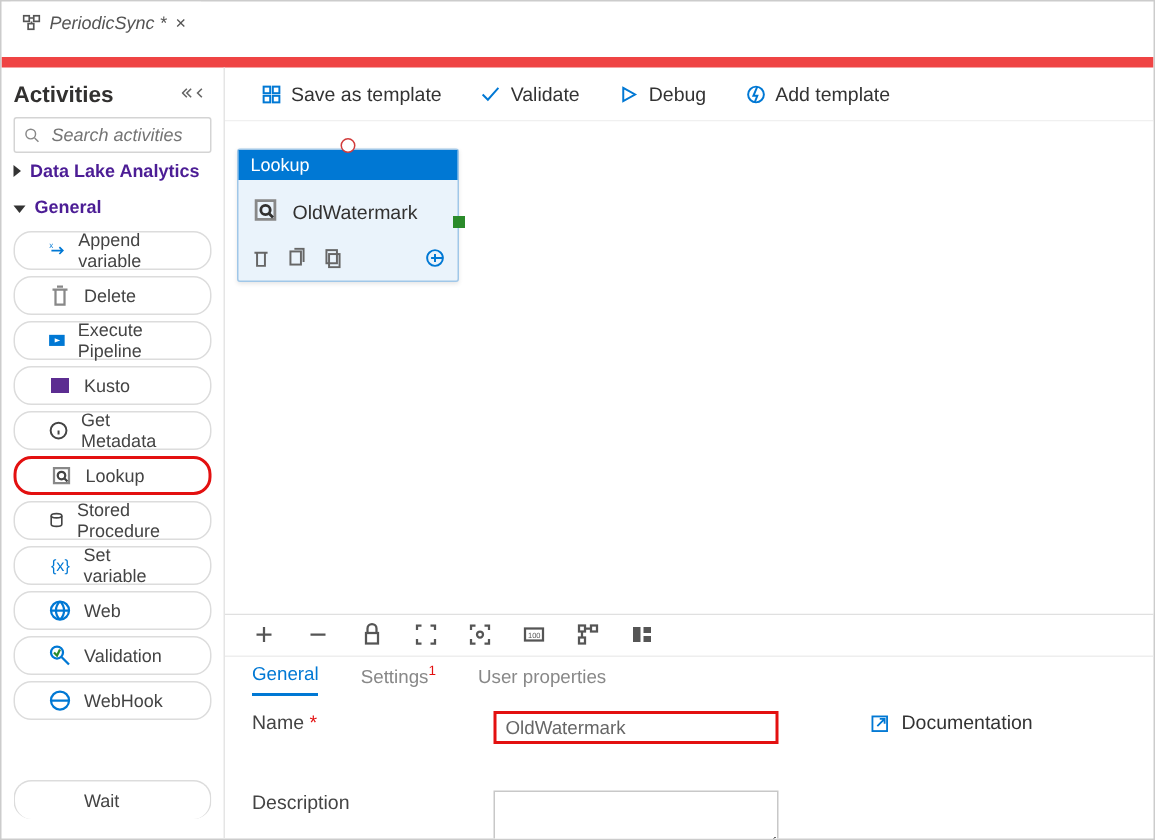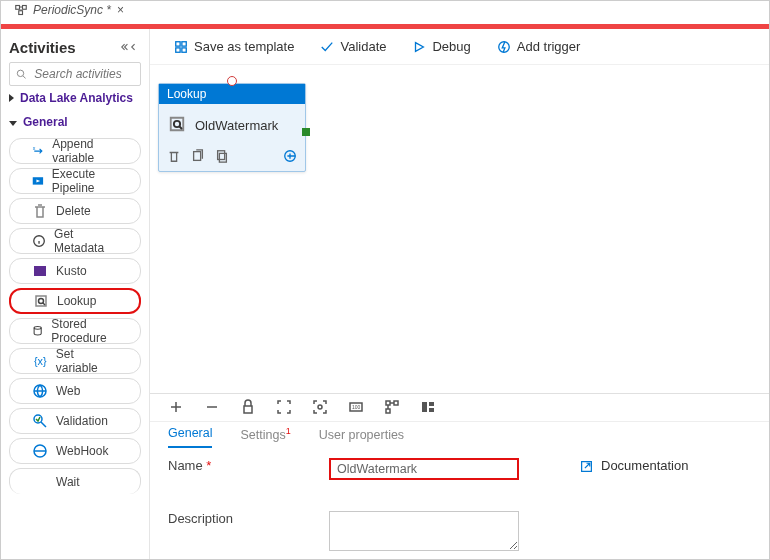--- a/index.html
+++ b/index.html
@@ -1,19 +1,19 @@
 <!DOCTYPE html>
 <html><head>
 <meta charset="utf-8">
 <style>
 * { box-sizing: border-box; font-family: "Segoe UI", -apple-system, sans-serif; }
 body { margin: 0; width: 770px; height: 560px; background: #fff; color: #323130; font-size: 13px; position: relative; border: 1px solid #ccc; }
 
 
-.tab-strip { height: 28px; display: flex; align-items: flex-end; border-bottom: 5px solid #ef4444; padding-left: 6px; }
+.tab-strip { height: 44px; display: flex; align-items: flex-start; border-bottom: 7px solid #ef4444; padding-left: 6px; }
 .tab { display: flex; align-items: center; height: 28px; padding: 0 10px 0 8px; gap: 6px; background: #fff; font-size: 12px; font-style: italic; color: #555; }
 .tab .x { font-style: normal; color: #555; cursor: pointer; }
 .tab-icon { width: 12px; height: 12px; display: inline-flex; }
 
 
 .main { display: flex; height: calc(560px - 28px); }
 .sidebar { width: 149px; border-right: 1px solid #e5e5e5; padding: 8px 8px 0 8px; display: flex; flex-direction: column; }
 .sidebar h2 { font-size: 15px; margin: 2px 0 6px 0; font-weight: 600; display: flex; justify-content: space-between; align-items: center; }
 .collapse-icons { font-size: 11px; color: #666; letter-spacing: 4px; }
 .search { display: flex; align-items: center; border: 1px solid #d4d4d4; height: 24px; border-radius: 2px; padding: 0 6px; gap: 6px; color: #888; }
@@ -117,50 +117,50 @@
             <svg viewBox="0 0 16 16">
               <path d="M3 8 L13 8 M10 5 L13 8 L10 11" stroke="#0078d4"></path>
               <text x="1" y="6" font-size="7" fill="#0078d4" stroke="none">x</text>
             </svg>
           </span>
           <span>Append variable</span>
         </div>
       <div class="activity">
           <span class="ic">
             <svg viewBox="0 0 16 16">
+              <path d="M3 4 L13 4 M5 4 L5 14 L11 14 L11 4 M6 2 L10 2" stroke="#888"></path>
+            </svg>
+          </span>
+          <span>Delete</span>
+        </div>
+      <div class="activity">
+          <span class="ic">
+            <svg viewBox="0 0 16 16">
               <rect x="1" y="3" width="14" height="10" fill="#0078d4" stroke="none"></rect>
               <path d="M6 6 L11 8 L6 10 Z" fill="#fff" stroke="none"></path>
             </svg>
           </span>
           <span>Execute Pipeline</span>
         </div>
       <div class="activity">
           <span class="ic">
             <svg viewBox="0 0 16 16">
-              <path d="M3 4 L13 4 M5 4 L5 14 L11 14 L11 4 M6 2 L10 2" stroke="#888"></path>
-            </svg>
-          </span>
-          <span>Delete</span>
+              <rect x="2" y="3" width="12" height="10" fill="#5c2d91" stroke="none"></rect>
+            </svg>
+          </span>
+          <span>Kusto</span>
         </div>
       <div class="activity">
           <span class="ic">
             <svg viewBox="0 0 16 16">
               <circle cx="8" cy="8" r="6"></circle>
               <path d="M8 5 L8 5 M8 8 L8 11"></path>
             </svg>
           </span>
           <span>Get Metadata</span>
-        </div>
-      <div class="activity">
-          <span class="ic">
-            <svg viewBox="0 0 16 16">
-              <rect x="2" y="3" width="12" height="10" fill="#5c2d91" stroke="none"></rect>
-            </svg>
-          </span>
-          <span>Kusto</span>
         </div>
       <div class="activity selected">
           <span class="ic">
             <svg viewBox="0 0 16 16">
               <path d="M3 3 L3 13 L13 13 L13 3 Z" stroke="#888"></path>
               <circle cx="8" cy="8" r="2.5"></circle>
               <path d="M10 10 L12 12"></path>
             </svg>
           </span>
           <span>Lookup</span>
@@ -203,21 +203,21 @@
         </div>
       <div class="activity">
           <span class="ic">
             <svg viewBox="0 0 16 16">
               <circle cx="8" cy="8" r="6" stroke="#0078d4"></circle>
               <path d="M2 8 L14 8" stroke="#0078d4"></path>
             </svg>
           </span>
           <span>WebHook</span>
         </div>
-      <div class="activity" style="border-bottom:none;">
+      <div class="activity" style="border-bottom:none;margin-top:36px;">
           <span class="ic"></span>
           <span>Wait</span>
         </div>
     </div>
   </div>
 
   <div class="canvas-container">
     <div class="canvas-toolbar">
       <div class="tbtn">
           <svg viewBox="0 0 16 16" style="color:#0078d4">
@@ -238,21 +238,21 @@
           <svg viewBox="0 0 16 16" style="color:#0078d4">
             <path d="M4 3 L13 8 L4 13 Z"></path>
           </svg>
           <span>Debug</span>
         </div>
       <div class="tbtn">
           <svg viewBox="0 0 16 16" style="color:#0078d4">
             <circle cx="8" cy="8" r="6"></circle>
             <path d="M9 2 L6 9 L9 9 L7 14"></path>
           </svg>
-          <span>Add trigger</span>
+          <span>Add template</span>
         </div>
     </div>
 
     <div class="canvas">
       <div class="node">
         <div class="port-top"></div>
         <div class="port-right"></div>
         <div class="node-header">Lookup</div>
         <div class="node-body">
           <span class="ic"><svg width="20" height="20" viewBox="0 0 16 16">

